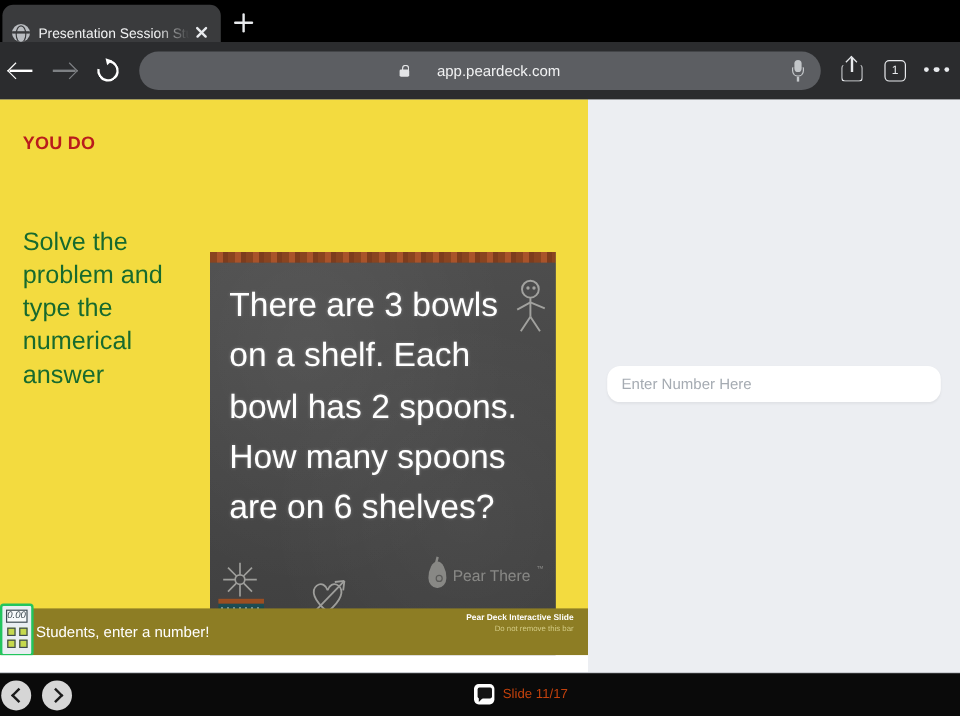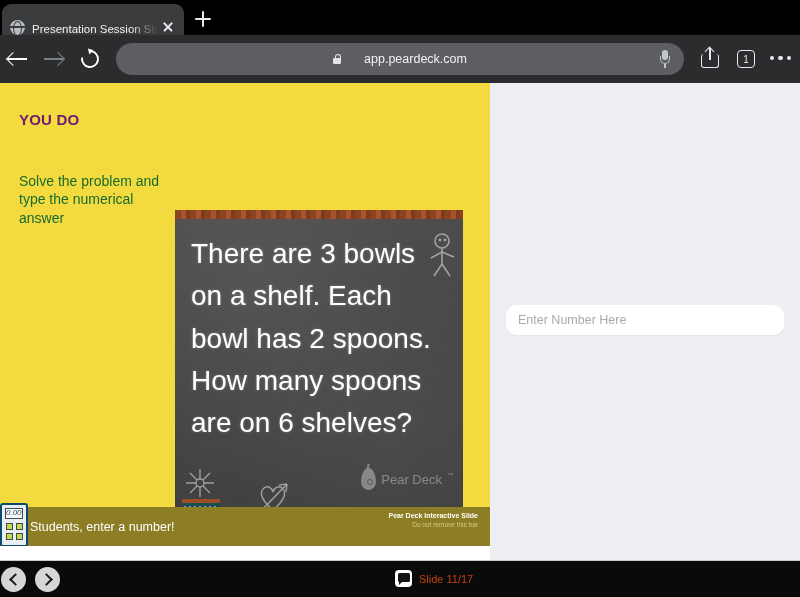--- a/index.html
+++ b/index.html
@@ -169,26 +169,26 @@
     position: absolute; top: 83px; left: 0; width: 800px; height: 477px;
     background: #eceef2;
   }
   .slide-col {
     position: absolute; left: 0; top: 0; width: 490px; height: 463px;
     background: #f3db3f;
   }
 
   .you-do {
     position: absolute; left: 19px; top: 28px;
-    font-size: 15px; font-weight: bold; color: #701a75;
+    font-size: 15px; font-weight: bold; color: #b91c1c;
     letter-spacing: 0.2px;
   }
   .prompt {
-    position: absolute; left: 19px; top: 89px; width: 150px;
-    font-size: 14px; line-height: 1.32; color: #176a2e;
+    position: absolute; left: 19px; top: 105px; width: 150px;
+    font-size: 21px; line-height: 1.32; color: #176a2e;
   }
 
   
   .board {
     position: absolute; left: 175px; top: 127px; width: 288px; height: 345px;
     background: #4a4a4a;
   }
   .board-top {
     position: absolute; left: 0; top: 0; width: 288px; height: 9px;
     background: repeating-linear-gradient(90deg,#8a4420 0 6px,#a9532a 6px 11px,#7d3c1d 11px 15px);
@@ -255,21 +255,21 @@
   .pd-bar-icon {
     position: absolute; left: -12px; top: -4px; width: 34px; height: 46px;
   }
   .pd-bar-pear {
     position: absolute; left: 0; top: 6px; width: 26px; height: 36px;
     background: #c5d94e;
     border-radius: 50% 50% 48% 48% / 60% 60% 40% 40%;
   }
   .pd-calc {
     position: absolute; left: 12px; top: 0px; width: 28px; height: 44px;
-    background: #e9eef2; border: 2px solid #0c4a6e; border-radius: 3px; font-style: italic;
+    background: #e9eef2; border: 2px solid #22c55e; border-radius: 3px; font-style: italic;
   }
   .pd-calc .scr {
     position: absolute; left: 3px; top: 3px; right: 3px; height: 11px;
     background: #f7fafb; border: 1.5px solid #3d4a52;
     font-size: 8px; color: #3d4a52; text-align: right; padding-right: 1px;
     line-height: 8px; overflow: hidden;
   }
   .pd-calc .key {
     position: absolute; width: 7px; height: 7px; background: #c5d94e;
     border: 1px solid #3d4a52;
@@ -423,21 +423,21 @@
           </svg>
 
           <svg class="doodle" style="left:78px; bottom:18px;" width="44" height="40" viewBox="0 0 44 40" stroke-width="1.5">
             <path d="M20 34 C8 24 6 16 11 12 C15 9 19 12 20 16 C21 12 25 9 29 12 C34 16 32 24 20 34 Z"></path>
             <path d="M5 38 L34 8"></path>
             <path d="M34 8 L26 9 M34 8 L33 16"></path>
           </svg>
 
           <div class="pd-mark">
             <span class="pd-pear"></span>
-            <span class="pd-text">Pear Deck</span>
+            <span class="pd-text">Pear There</span>
             <span class="pd-tm">™</span>
           </div>
 
           <div class="board-ledge"></div>
           <div class="eraser"></div>
           <div class="chalk"></div>
         </div>
       </div>
 
       <div class="pd-bar">

